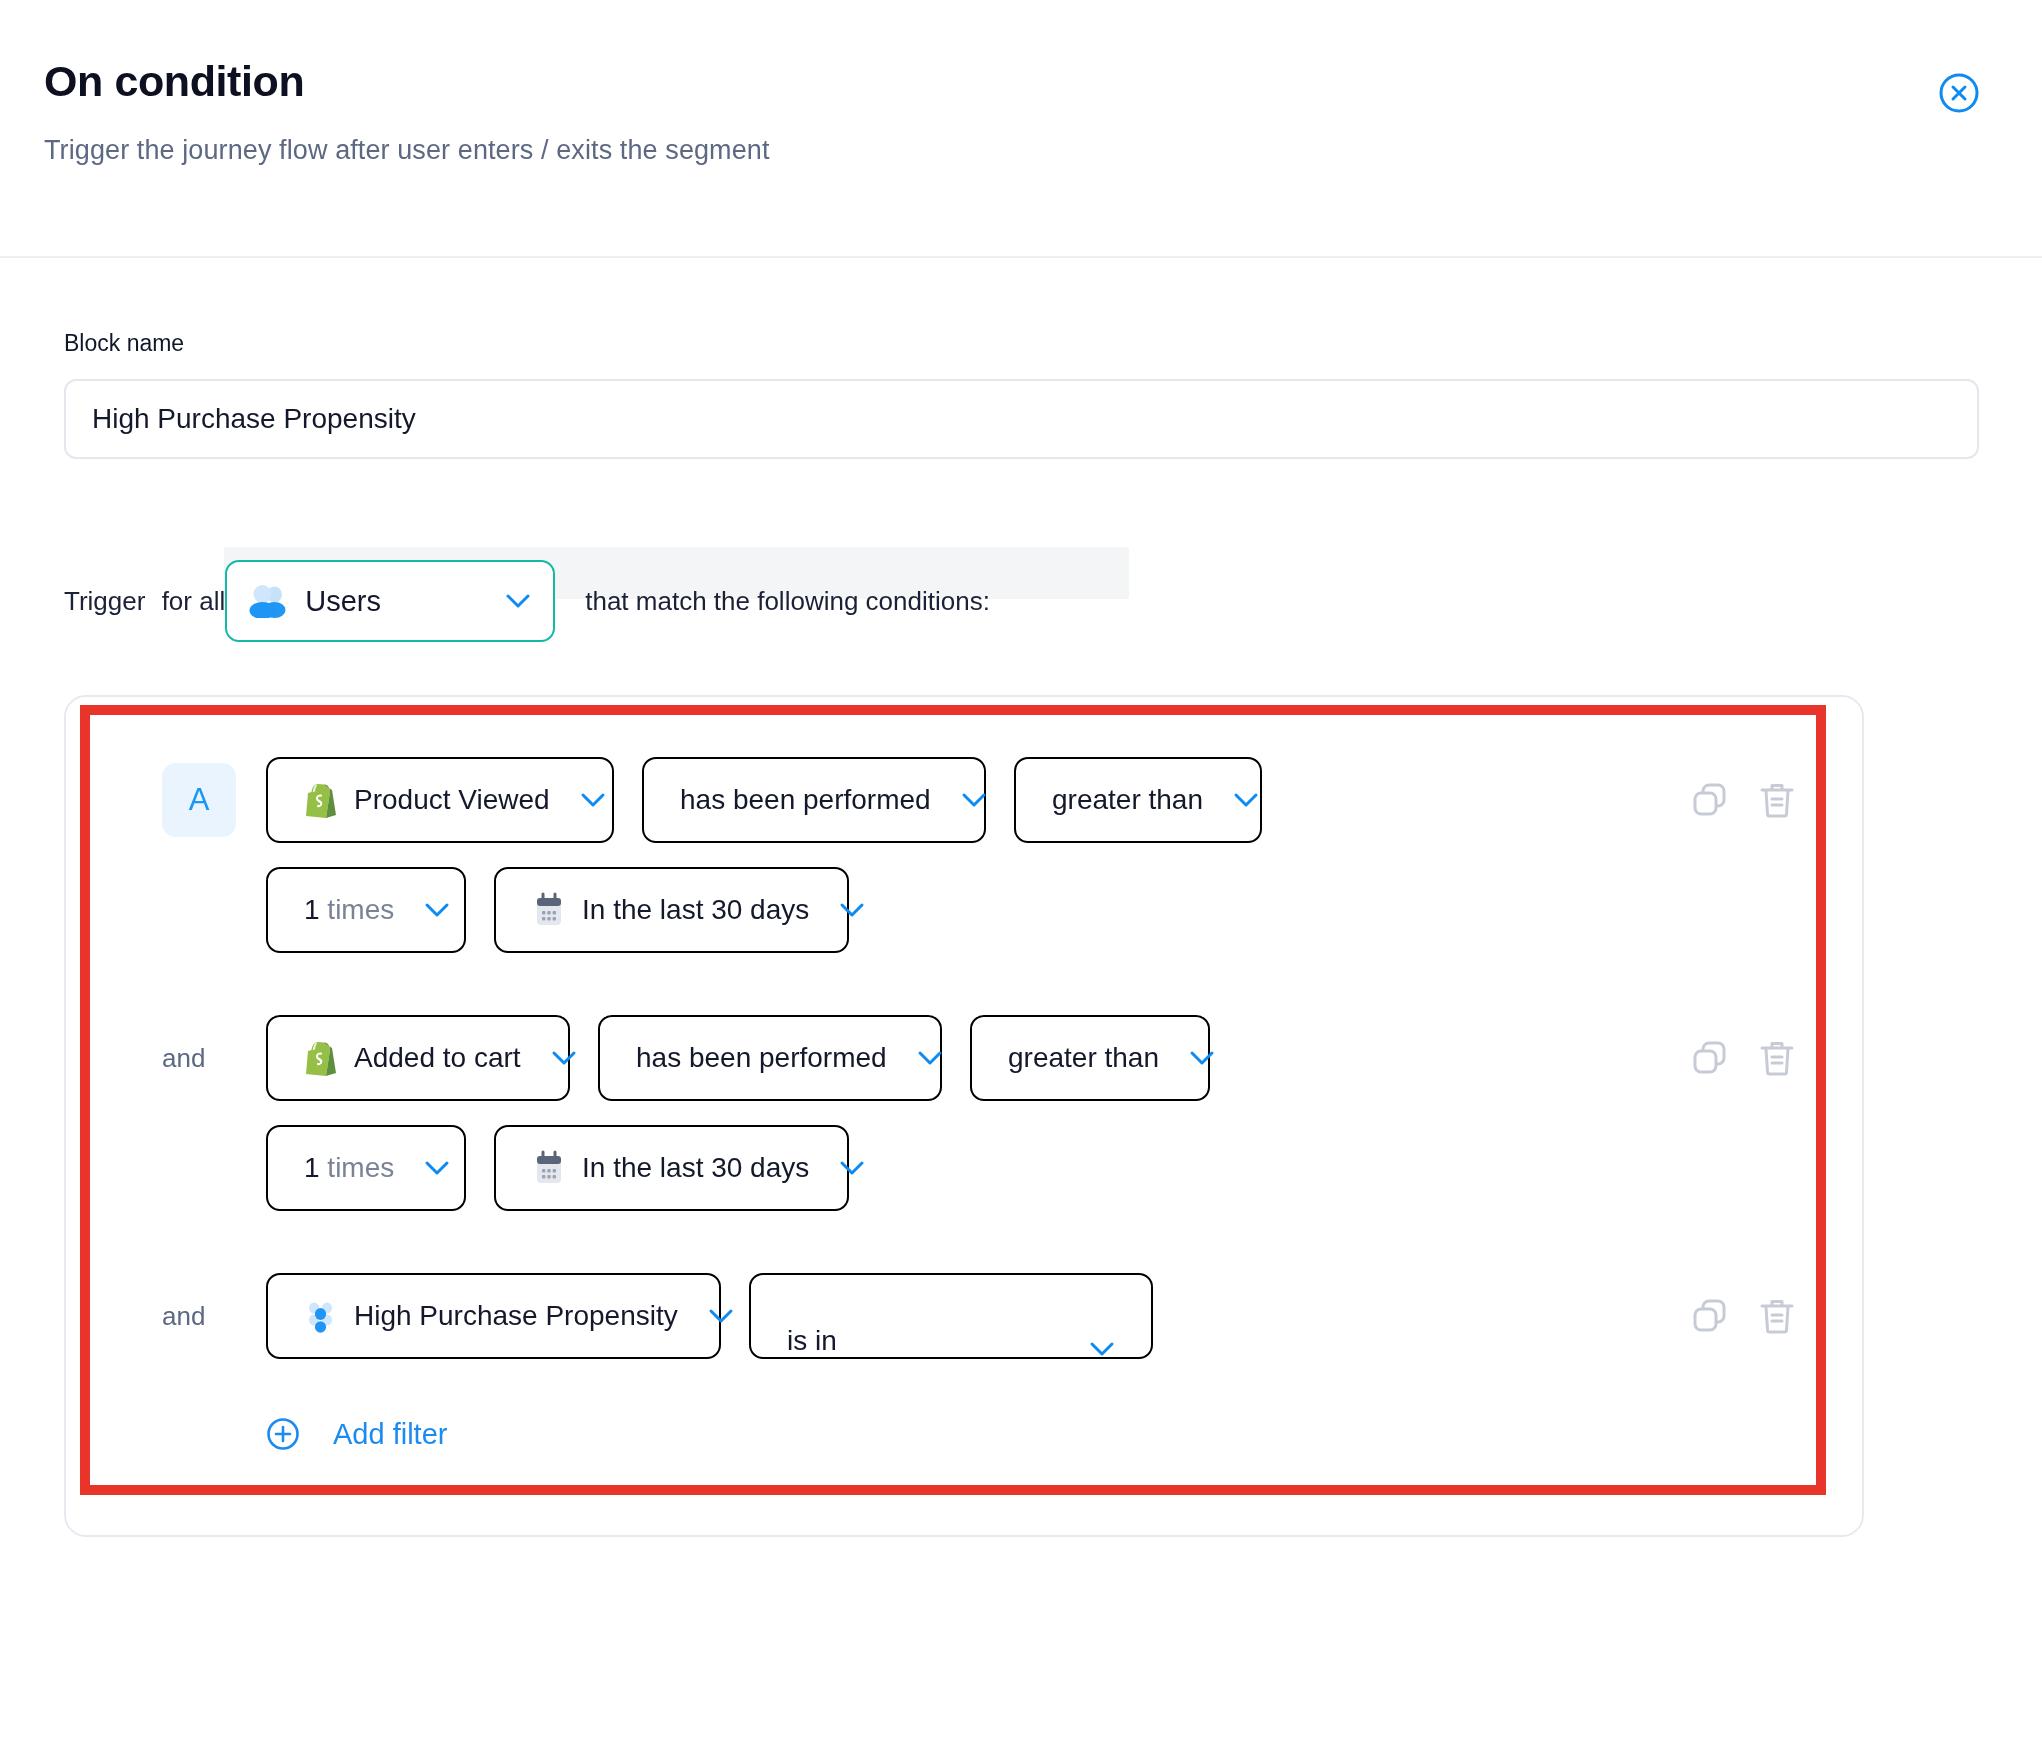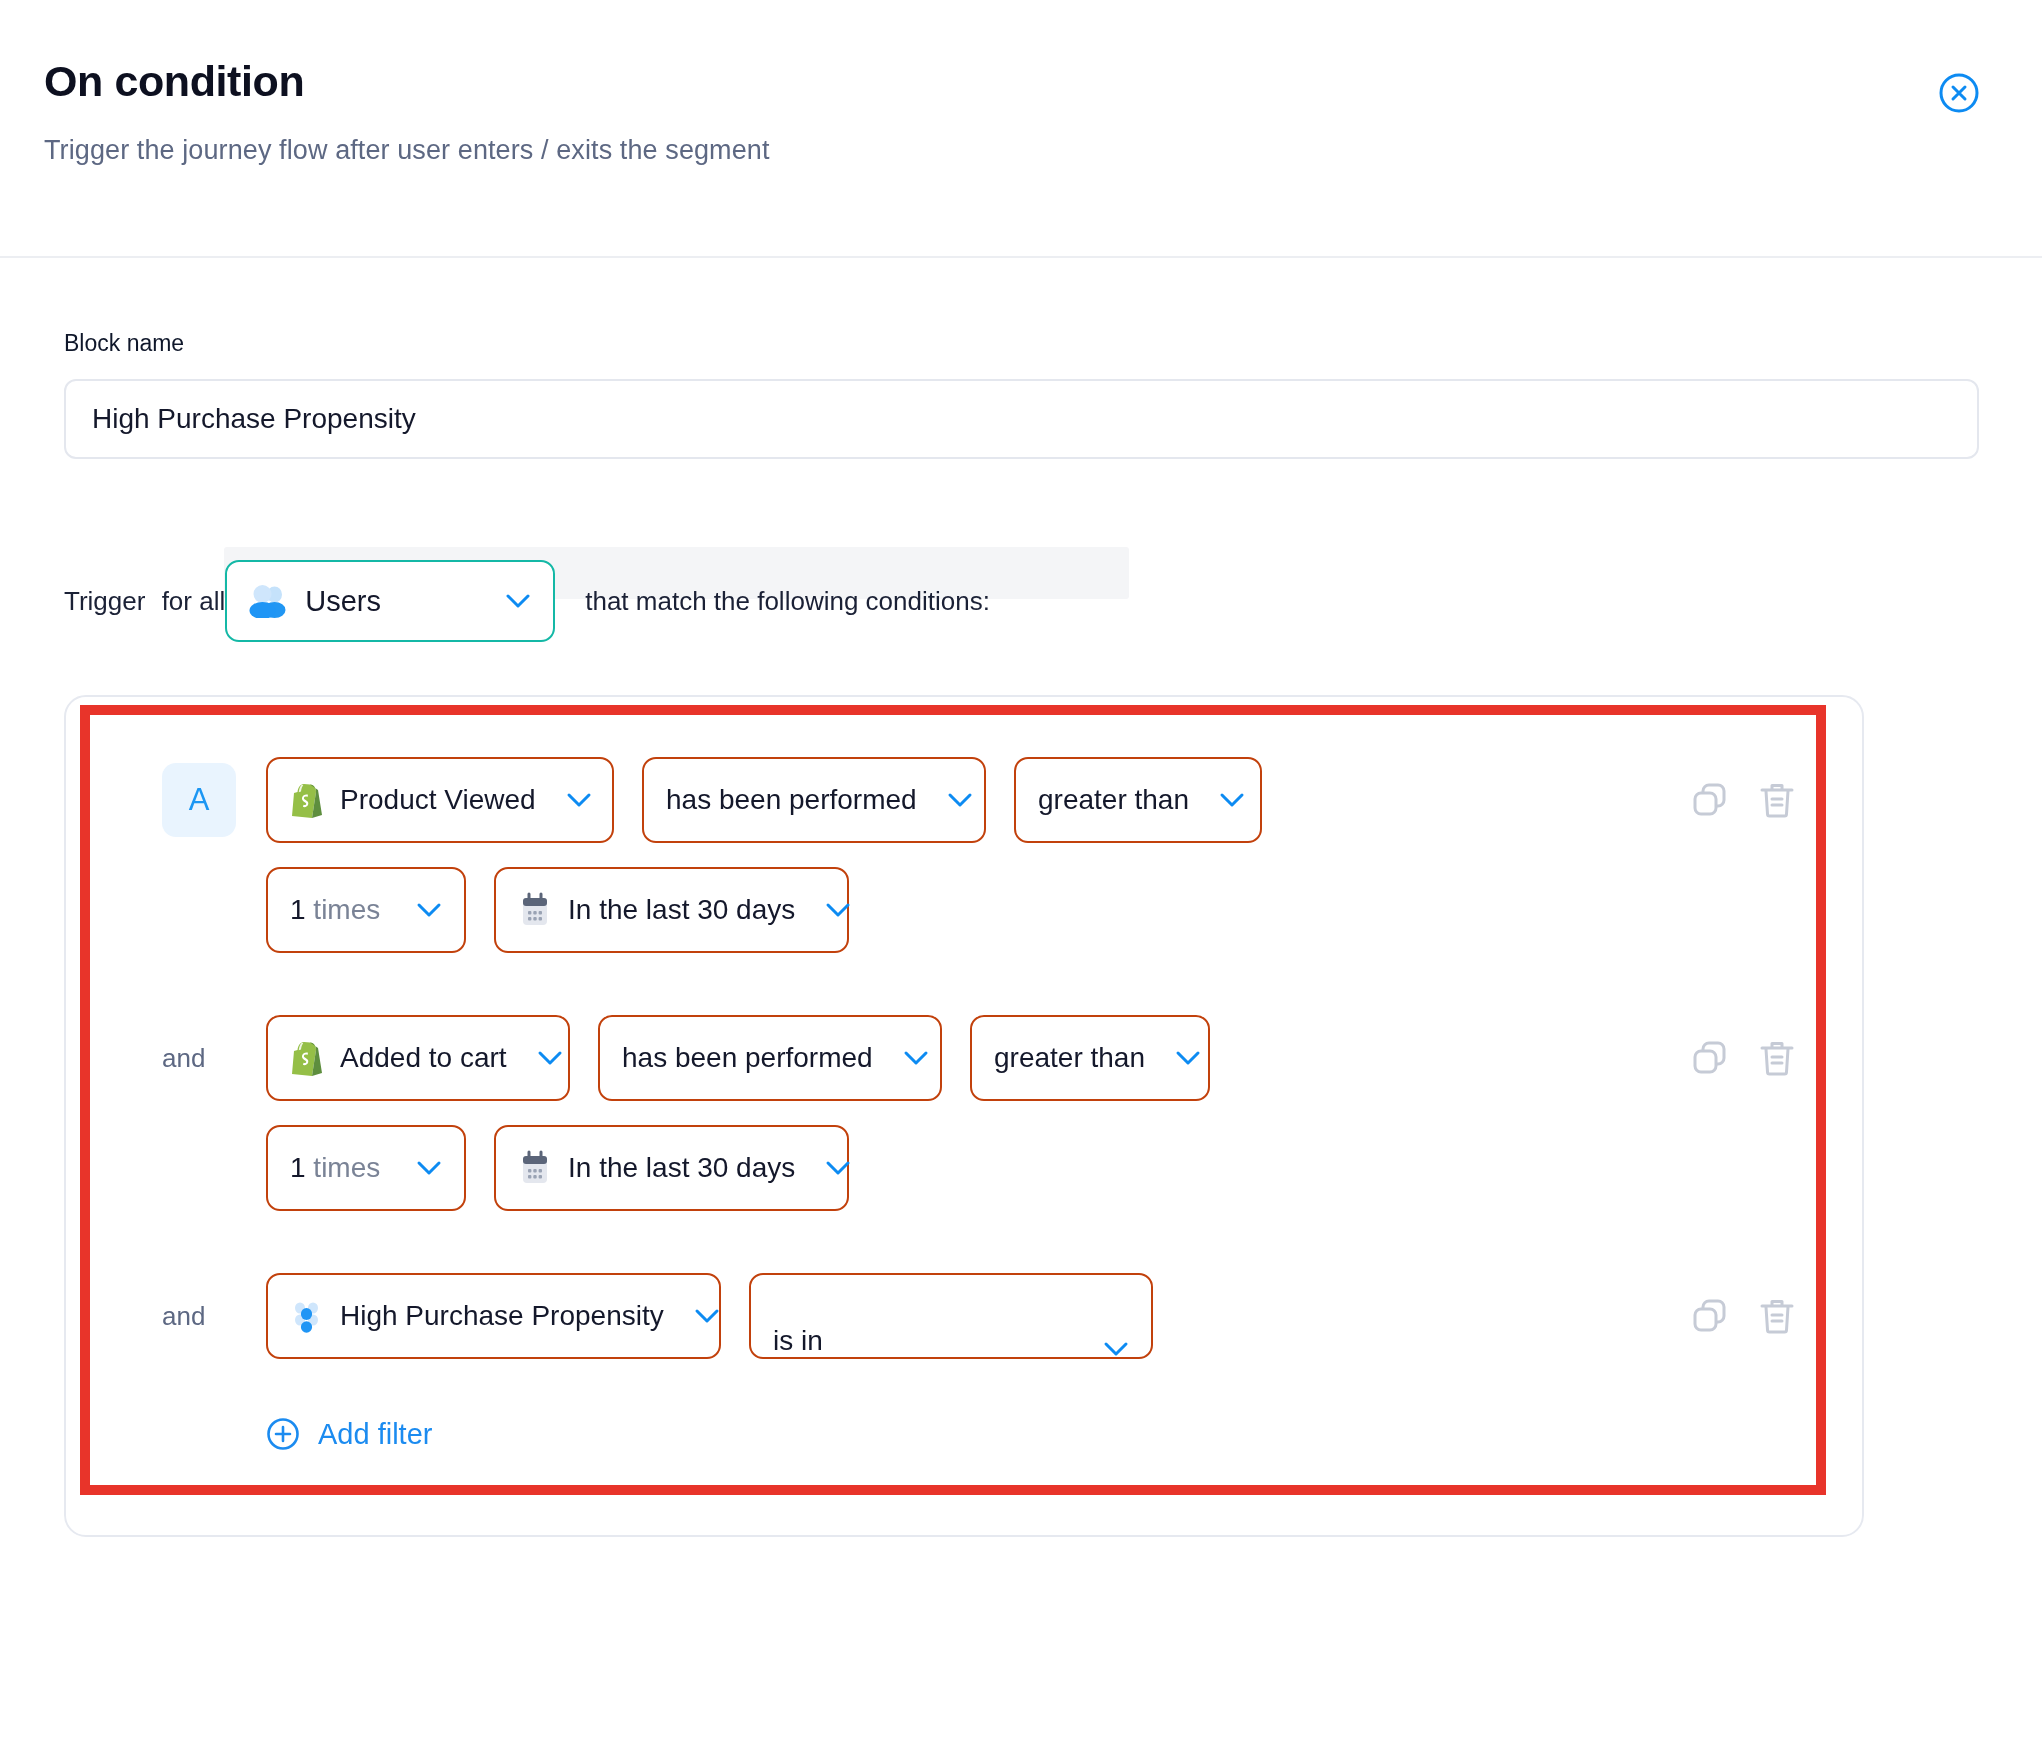--- a/index.html
+++ b/index.html
@@ -180,26 +180,26 @@
     width: 74px;
     font-size: 26px;
     color: #5d6883;
     flex: 0 0 auto;
     text-align: left;
   }
   .gap30 { width: 30px; flex: 0 0 auto; }
 
   .sel {
     height: 86px;
-    border: 2px solid #c2410c;
+    border: 2px solid #000000;
     border-radius: 14px;
     background: #fff;
     display: flex;
     align-items: center;
-    padding: 0 22px;
+    padding: 0 36px;
     gap: 16px;
     flex: 0 0 auto;
     margin-right: 28px;
   }
   .sel .lbl {
     font-size: 28px;
     color: #14182b;
     white-space: nowrap;
   }
   .sel .lbl .muted { color: #7a8396; }
@@ -221,21 +221,21 @@
     position: absolute;
     right: 66px;
     display: flex;
     align-items: center;
     gap: 28px;
   }
 
   .addfilter {
     display: flex;
     align-items: center;
-    gap: 18px;
+    gap: 33px;
     padding-left: 200px;
     margin-top: 58px;
     color: #1b8bf0;
     font-size: 29px;
     cursor: pointer;
     width: fit-content;
   }
 
   svg { display: block; }
 </style>

